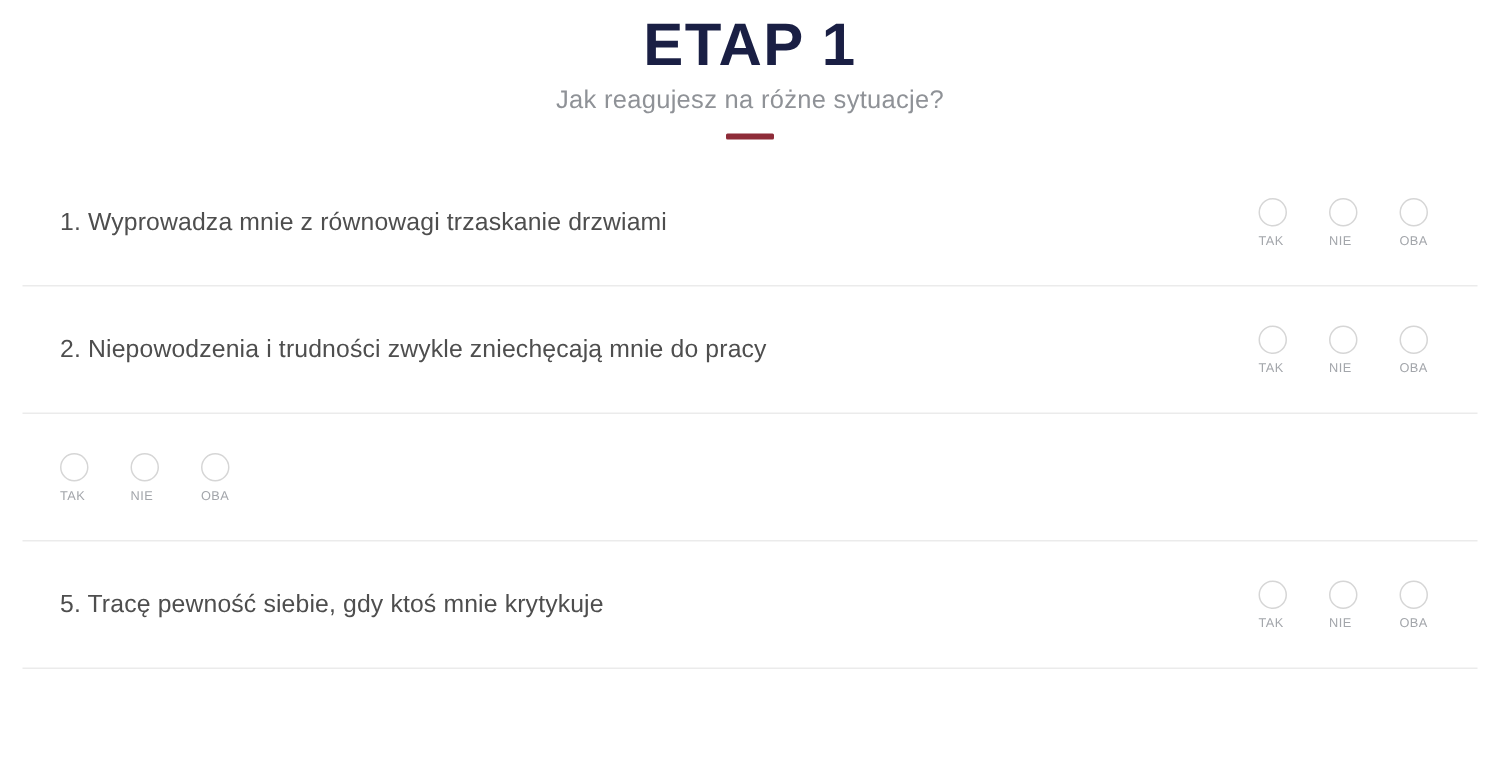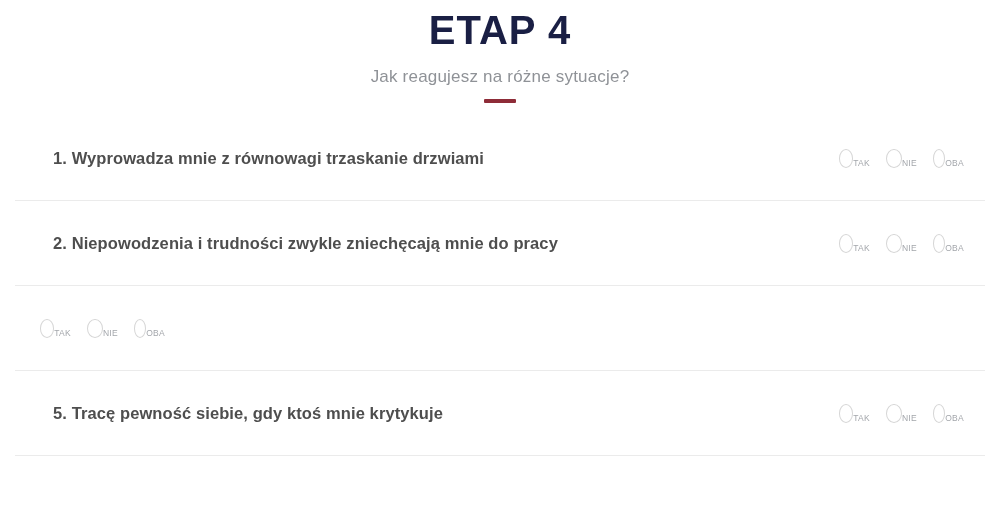--- a/index.html
+++ b/index.html
@@ -24,21 +24,21 @@
   
   .header { text-align: center; padding-top: 8px; }
   .title {
     font-size: 40px;
     font-weight: 800;
     letter-spacing: 1px;
     color: var(--title_navy);
     line-height: 1.1;
   }
   .subtitle {
-    margin-top: 15px;
+    margin-top: 5px;
     font-size: 17px;
     color: var(--body_text);
     letter-spacing: 0.2px;
   }
   .accent-bar {
     width: 32px;
     height: 4px;
     background: var(--accent_red);
     margin: 12px auto 0 auto;
     border-radius: 1px;
@@ -59,36 +59,35 @@
     height: 85px;
     display: flex;
     align-items: center;
     justify-content: space-between;
     border-bottom: 1px solid var(--divider);
     padding: 0 21px 0 25px;
   }
   .question-row:last-child { border-bottom: 1px solid var(--divider); }
   .question-text {
     font-size: 16.5px;
-    font-weight: 700;
+    font-weight: 400;
     color: var(--question_text);
     letter-spacing: 0.1px;
     padding-right: 20px;
-    margin-left: 13px;
   }
   .radio-group {
     display: flex;
     gap: 16px;
     flex-shrink: 0;
   }
   .radio-option {
     width: 31px;
     display: flex;
-    flex-direction: row;
-    align-items: flex-end;
+    flex-direction: column;
+    align-items: flex-start;
     cursor: pointer;
   }
   .radio-circle {
     width: 19px;
     height: 19px;
     border: 1px solid var(--radio_border);
     border-radius: 50%;
     background: #ffffff;
   }
   .radio-label {
@@ -98,21 +97,21 @@
     color: var(--label_gray);
     letter-spacing: 0.3px;
   }
 </style>
 </head>
 <body>
 
 <div class="page">
 
   <div class="header">
-    <div class="title">ETAP 4</div>
+    <div class="title">ETAP 1</div>
     <div class="subtitle">Jak reagujesz na różne sytuacje?</div>
     <div class="accent-bar"></div>
   </div>
 
 
   <div class="question-list">
 
     <div class="question-row">
       <div class="question-text">1. Wyprowadza mnie z równowagi trzaskanie drzwiami</div>
       <div class="radio-group">

